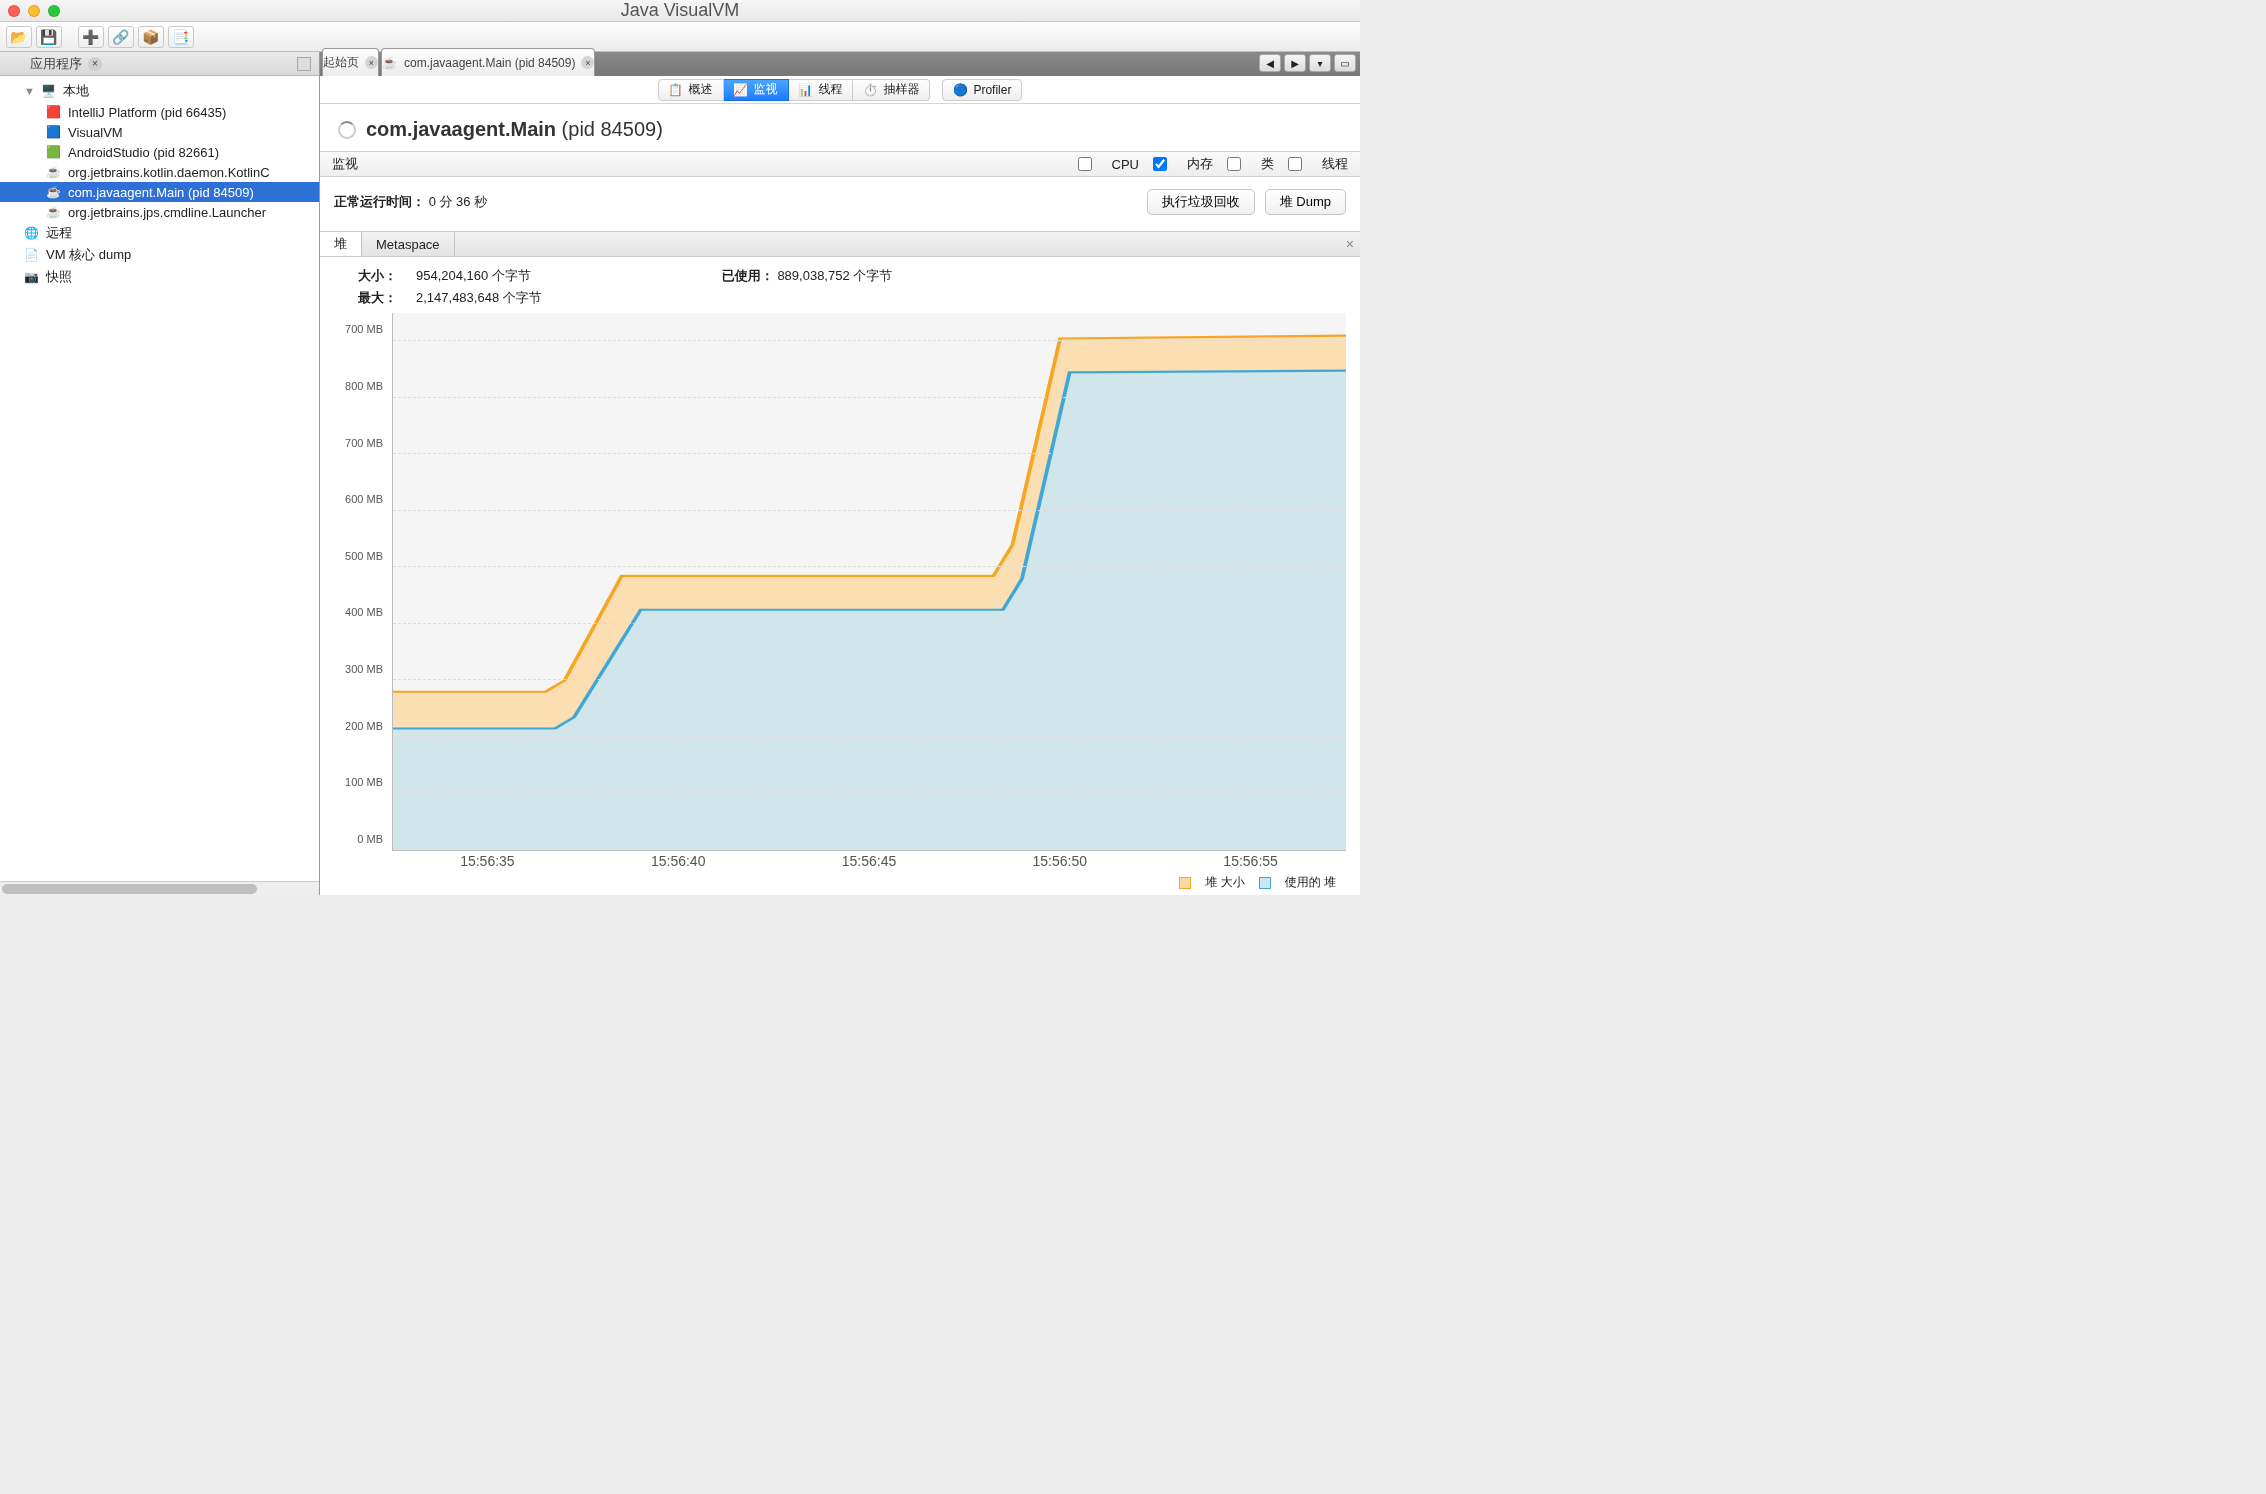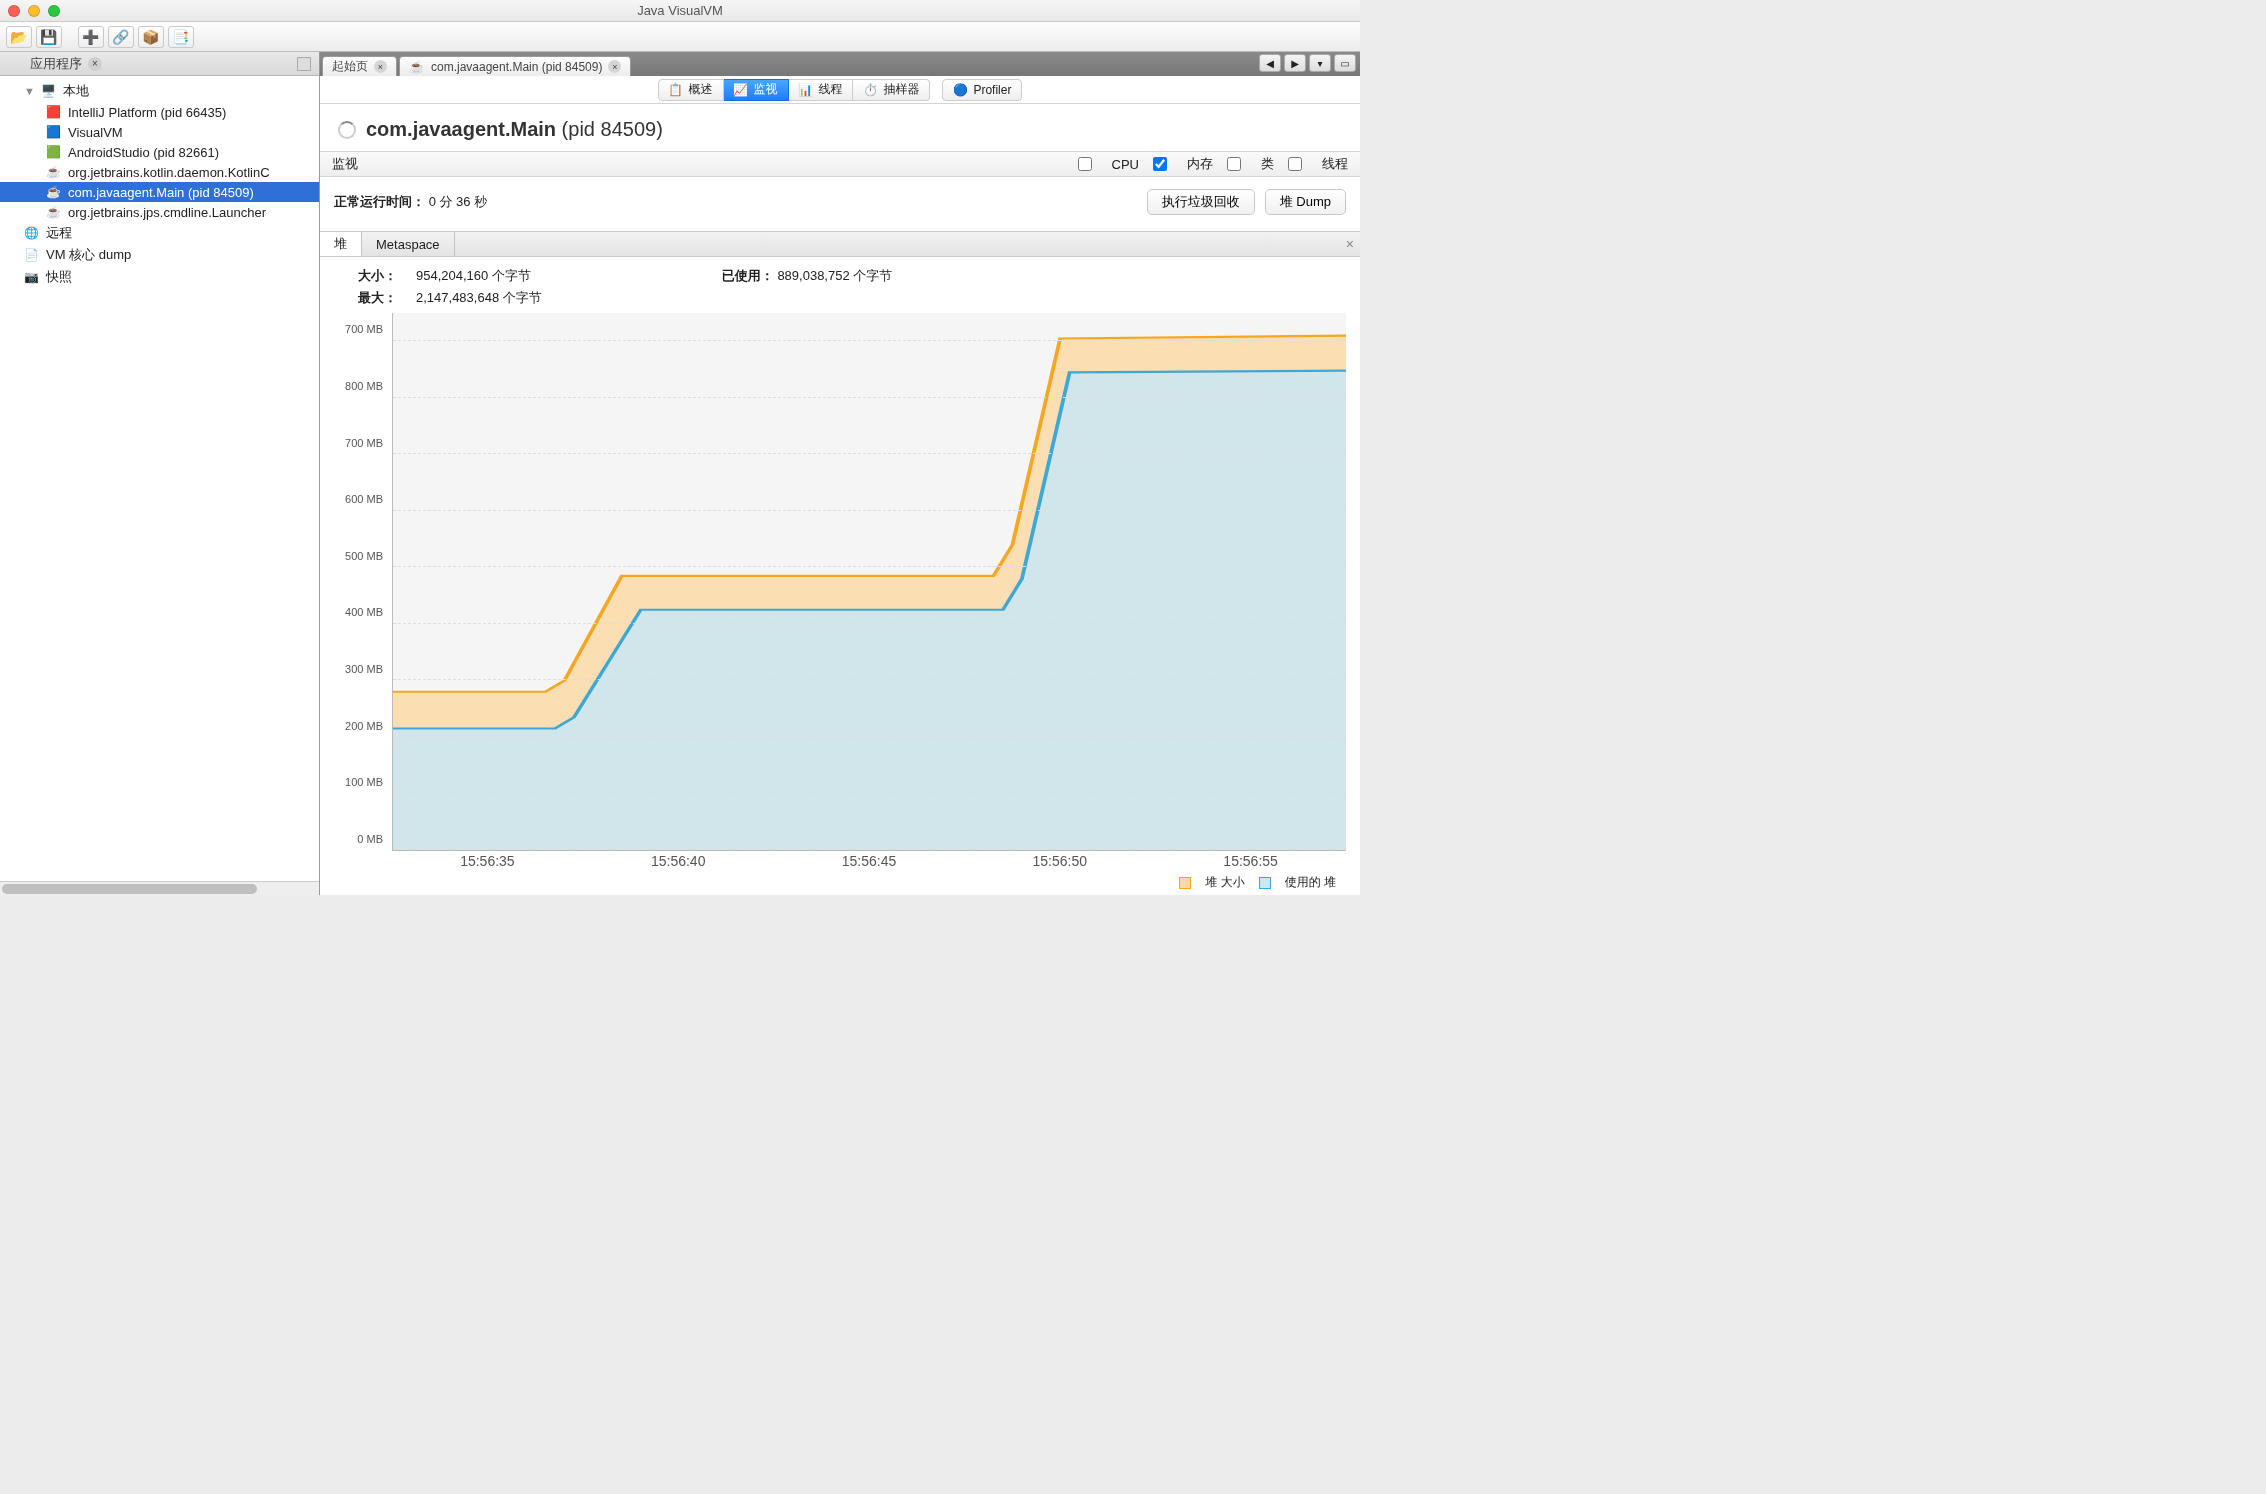--- a/index.html
+++ b/index.html
@@ -17,21 +17,21 @@
   background: linear-gradient(#f6f6f6,#e8e8e8);
   border-bottom: 1px solid #c9c9c9;
   display: flex;
   align-items: center;
   padding: 0 8px;
   position: relative;
 }
 .traffic { display: flex; gap: 8px; }
 .dot { width: 12px; height: 12px; border-radius: 50%; border: 0.5px solid rgba(0,0,0,.15); }
 .dot.red { background:#ff5f57;} .dot.yellow{background:#ffbd2e;} .dot.green{background:#28c940;}
-.title-text { position:absolute; left:0; right:0; text-align:center; color:#555; font-size:13px; pointer-events:none;}
+.title-text { position:absolute; left:0; right:0; text-align:center; color:#555; font-size:18px; pointer-events:none;}
 .toolbar {
   height: 30px;
   background: linear-gradient(#fdfdfd,#ececec);
   border-bottom: 1px solid #bdbdbd;
   display:flex; align-items:center; padding: 0 6px; gap:4px;
 }
 .tb-btn { width:26px; height:22px; background:linear-gradient(#fff,#eee); border:1px solid #c9c9c9; border-radius:3px; display:flex; align-items:center; justify-content:center; font-size:14px; cursor:pointer;}
 .tb-sep { width:8px; }
 .main { display:flex; height: calc(100% - 52px); }
 .sidebar {
@@ -50,21 +50,21 @@
 .side-tabhdr .close { width:14px;height:14px;border-radius:50%;background:#cfcfcf;font-size:10px;display:flex;align-items:center;justify-content:center;}
 .side-tabhdr .min-icon{width:14px;height:14px;background:#ddd;border:1px solid #aaa;display:inline-block;}
 .tree { flex:1; overflow:auto; padding:4px 0; font-size:13px; }
 .tree-row { display:flex; align-items:center; gap:6px; padding:2px 8px; white-space:nowrap; cursor:pointer;}
 .tree-row.indent1{padding-left:24px;} .tree-row.indent2{padding-left:46px;}
 .tree-row.selected{ background:#2f6fd8; color:#fff; }
 .tw{color:#888;font-size:11px;}
 .icon-sm{width:16px;height:16px;display:inline-flex;align-items:center;justify-content:center;font-size:12px;}
 .content { flex:1; display:flex; flex-direction:column; background:#fff; }
 .doctabs { height:24px; background:linear-gradient(#8a8a8a,#777); display:flex; align-items:flex-end; padding-left:2px; gap:2px; position:relative;}
-.doctab { height:20px; background:linear-gradient(#fdfdfd,#ececec); border:1px solid #999; border-bottom:none; border-radius:4px 4px 0 0; padding:0 9px; display:flex; align-items:center; gap:6px; font-size:12px; color:#444; cursor:pointer;}
+.doctab { height:28px; background:linear-gradient(#fdfdfd,#ececec); border:1px solid #999; border-bottom:none; border-radius:4px 4px 0 0; padding:0 0; display:flex; align-items:center; gap:6px; font-size:12px; color:#444; cursor:pointer;}
 .doctab .close{width:13px;height:13px;border-radius:50%;background:#d5d5d5;font-size:9px;display:flex;align-items:center;justify-content:center;}
 .doctabs-right{position:absolute;right:4px;top:2px;display:flex;gap:3px;}
 .navbtn{width:22px;height:18px;background:linear-gradient(#f5f5f5,#ddd);border:1px solid #aaa;border-radius:3px;font-size:10px;display:flex;align-items:center;justify-content:center;}
 .subtabs { height:28px; display:flex; justify-content:center; align-items:center; gap:0; border-bottom:1px solid #d4d4d4; background:#fff;}
 .subtab{height:22px;padding:0 10px;border:1px solid #ccc;background:linear-gradient(#fff,#eee);display:flex;align-items:center;gap:5px;font-size:12px;cursor:pointer;}
 .subtab+.subtab{border-left:none;}
 .subtab.active{background:linear-gradient(#4aa5ff,#1e7dff);color:#fff;border-color:#1a6de0;}
 .subtab.first{border-radius:4px 0 0 4px;} .subtab.last{border-radius:0 4px 4px 0;}
 .subtab.profiler{margin-left:12px;border-radius:4px;border-left:1px solid #ccc;}
 .page-head{padding:14px 18px 10px; display:flex;align-items:center;gap:10px;}

